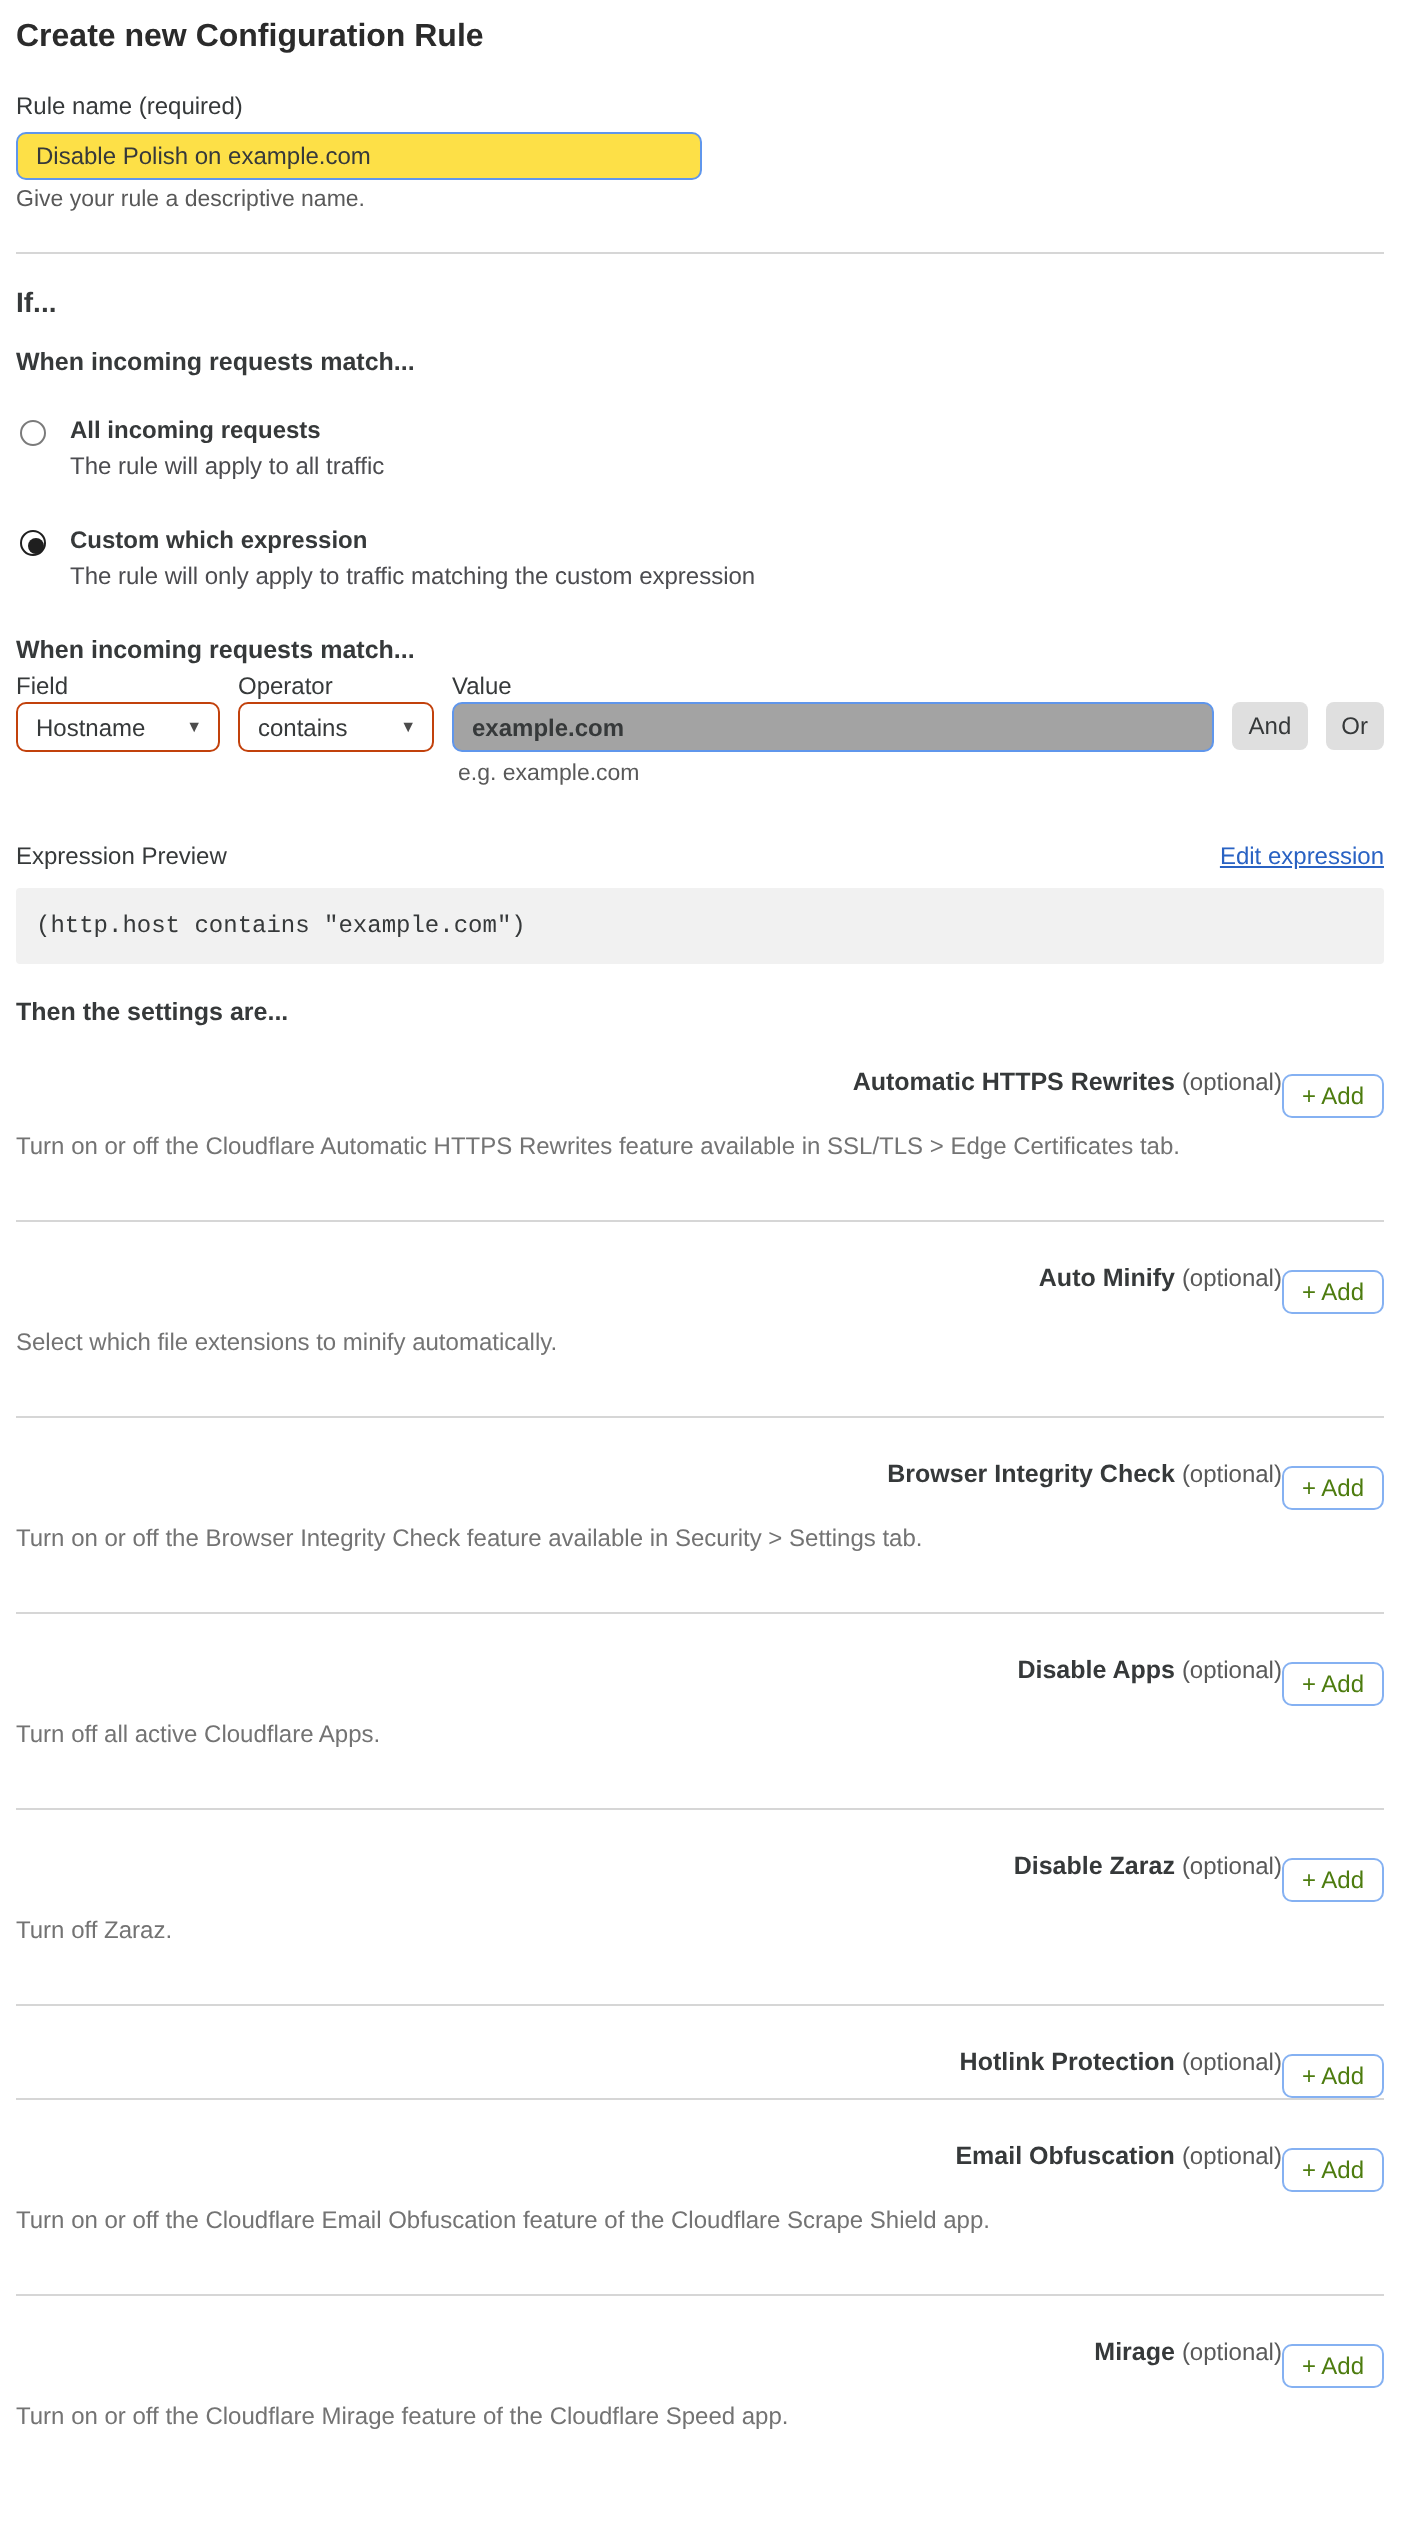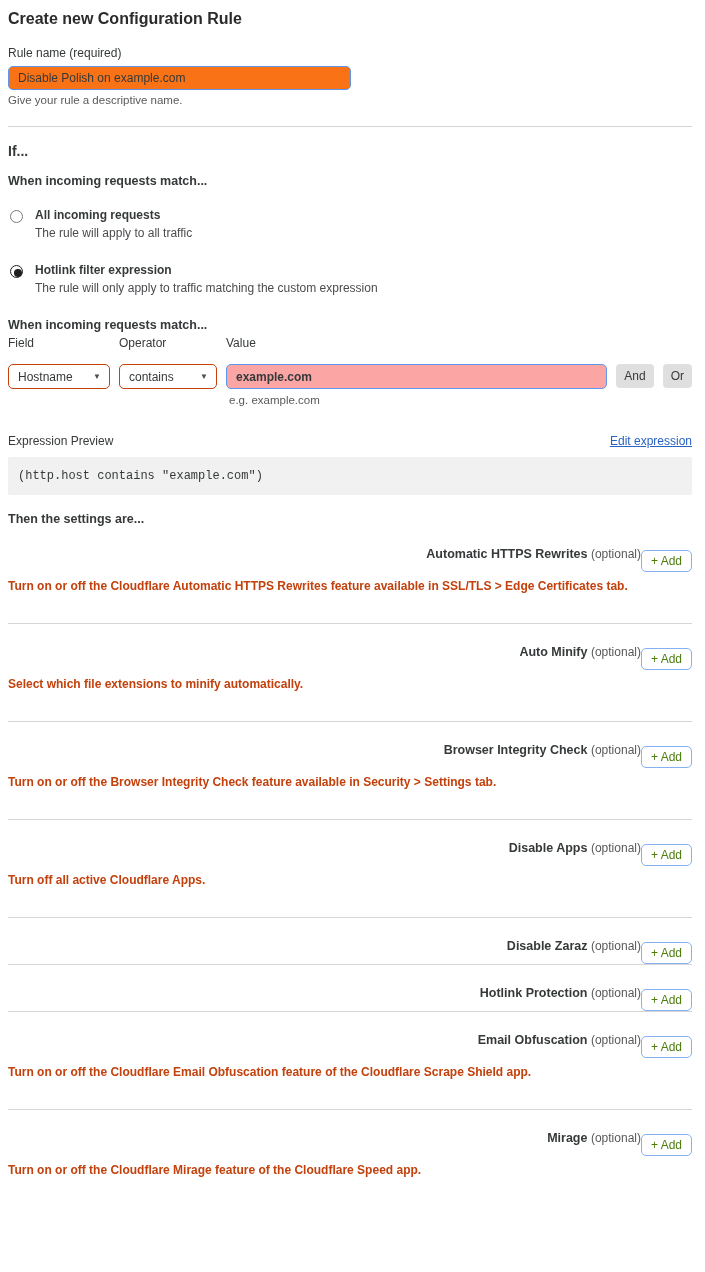--- a/index.html
+++ b/index.html
@@ -25,21 +25,21 @@
   .text-input {
     width: 343px;
     height: 24px;
     border: 1px solid #5f96ec;
     border-radius: 5px;
     font-family: "Liberation Sans", sans-serif;
     font-size: 12px;
     color: #36393a;
     padding: 0 9px;
     outline: none;
-    background: #f97316;
+    background: #fde047;
   }
   .helper-text {
     font-size: 11.5px;
     color: #595959;
     margin-top: 4px;
   }
   .divider {
     border: none;
     border-top: 1px solid #d6d6d6;
     margin: 20px 0 0 0;
@@ -82,21 +82,21 @@
   }
   .radio-title { font-size: 12px; font-weight: bold; line-height: 15px; }
   .radio-desc  { font-size: 12px; color: #4c4c50; margin-top: 3px; }
   .builder-row {
     display: flex;
     align-items: flex-end;
     gap: 9px;
     margin-top: 4px;
   }
   .builder-col { display: flex; flex-direction: column; }
-  .builder-col .field-label { margin-bottom: 14px; }
+  .builder-col .field-label { margin-bottom: 1px; }
   .select-box {
     height: 25px;
     border: 1px solid #c2410c;
     border-radius: 5px;
     background: #fff;
     display: flex;
     align-items: center;
     justify-content: space-between;
     padding: 0 8px 0 9px;
     font-size: 12px;
@@ -105,21 +105,21 @@
   }
   .caret {
     font-size: 8px;
     color: #4c4c4c;
     margin-left: 8px;
   }
   .value-input {
     height: 25px;
     border: 1px solid #5f96ec;
     border-radius: 5px;
-    background: #fca5a5;
+    background: #a3a3a3;
     font-family: "Liberation Sans", sans-serif;
     font-size: 12px;
     font-weight: bold;
     color: #36393a;
     padding: 0 9px;
     outline: none;
     width: 100%;
   }
   .grow { flex: 1 1 auto; }
   .conj-btn {
@@ -166,24 +166,23 @@
   .setting-row { padding-top: 21px; }
   .setting-head {
     display: flex;
     justify-content: flex-end;
     align-items: flex-start;
   }
   .setting-title { font-size: 12.5px; font-weight: bold; }
   .optional { font-weight: normal; color: #595959; font-size: 12px; }
   .setting-desc {
     font-size: 12px;
-    color: #c2410c;
+    color: #737373;
     margin-top: 7px;
     padding-bottom: 30px;
-    font-weight: bold;
   }
   .add-btn {
     border: 1px solid #85b1f2;
     background: #fff;
     color: #4d7c0f;
     font-family: "Liberation Sans", sans-serif;
     font-size: 12px;
     border-radius: 5px;
     height: 22px;
     padding: 0 9px;
@@ -212,21 +211,21 @@
   <span class="radio-circle"></span>
   <div>
     <div class="radio-title">All incoming requests</div>
     <div class="radio-desc">The rule will apply to all traffic</div>
   </div>
 </div>
 
 <div class="radio-row">
   <span class="radio-circle checked"></span>
   <div>
-    <div class="radio-title">Hotlink filter expression</div>
+    <div class="radio-title">Custom which expression</div>
     <div class="radio-desc">The rule will only apply to traffic matching the custom expression</div>
   </div>
 </div>
 
 <div class="match-label" style="margin-top:10px; margin-bottom:4px;">When incoming requests match...</div>
 
 <div class="builder-row">
   <div class="builder-col" style="width:102px;">
     <div class="field-label">Field</div>
     <div class="select-box">
@@ -293,20 +292,21 @@
     </div>
     <div class="setting-desc">Turn off all active Cloudflare Apps.</div>
     <hr class="divider" style="margin:0;">
   </div>
 
   <div class="setting-row">
     <div class="setting-head">
       <div class="setting-title"><span>Disable Zaraz</span> <span class="optional">(optional)</span></div>
       <button class="add-btn">+ Add</button>
     </div>
+    <div class="setting-desc">Turn off Zaraz.</div>
     <hr class="divider" style="margin:0;">
   </div>
 
   <div class="setting-row">
     <div class="setting-head">
       <div class="setting-title"><span>Hotlink Protection</span> <span class="optional">(optional)</span></div>
       <button class="add-btn">+ Add</button>
     </div>
     <hr class="divider" style="margin:0;">
   </div>

